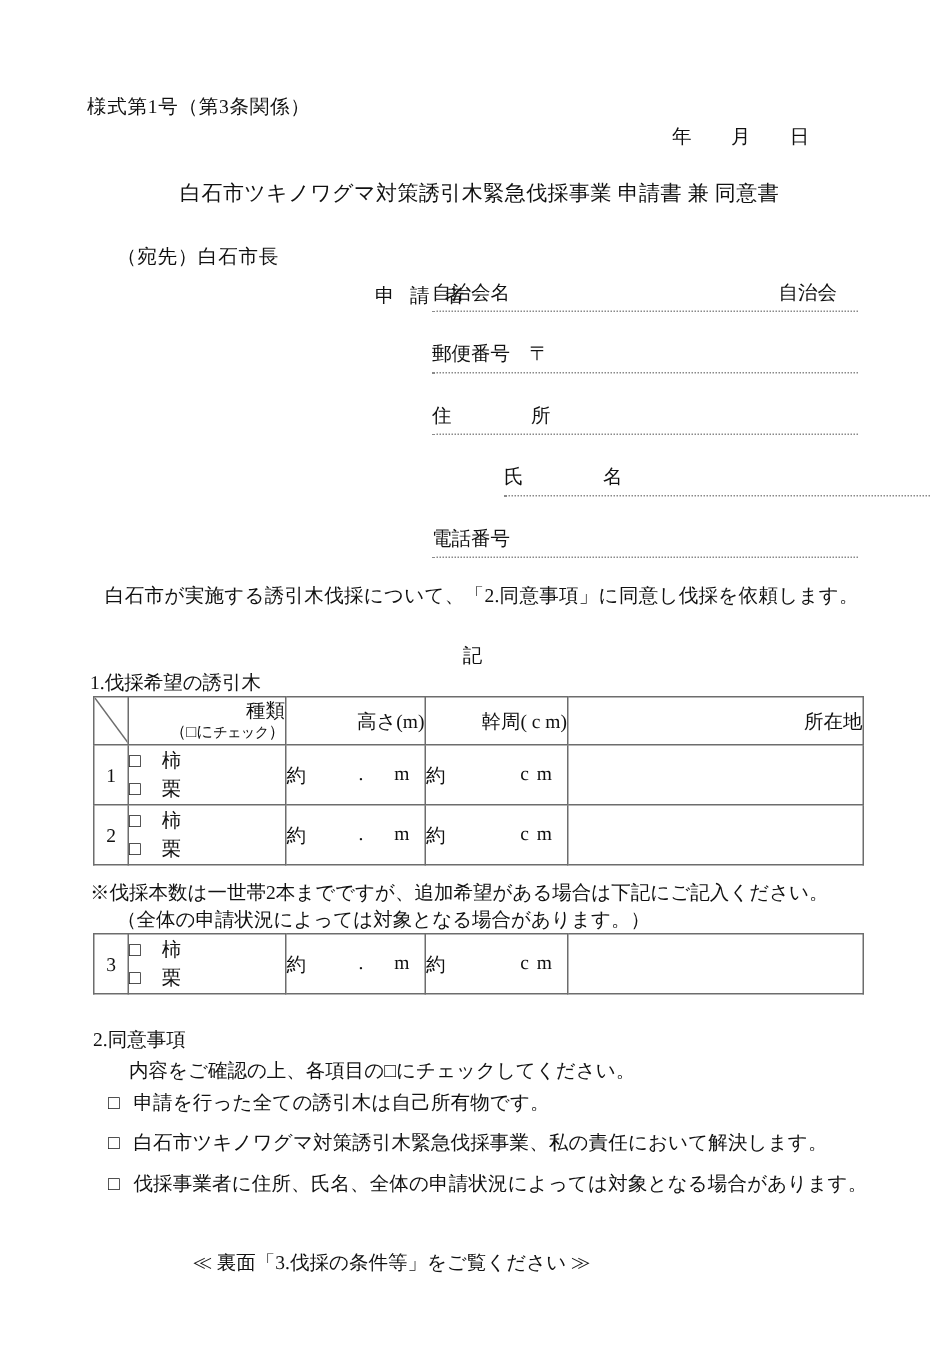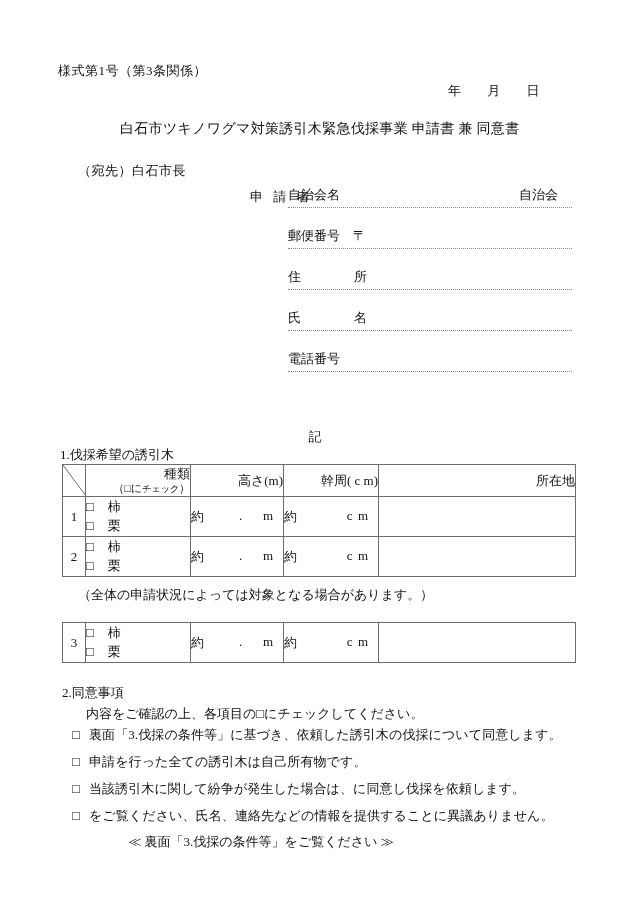--- a/index.html
+++ b/index.html
@@ -222,29 +222,30 @@
     </div>
 
     <div class="field-row" style="top:41px;">
       <span class="fname">郵便番号　〒</span>
     </div>
 
     <div class="field-row" style="top:82px;">
       <span class="fname sp-wide">住　　所</span>
     </div>
 
-    <div class="field-row" style="top:123px;">
+    <div class="field-row" style="top:123px;margin-left:48px;">
       <span class="fname sp-wide">氏　　名</span>
     </div>
 
     <div class="field-row" style="top:164px;">
       <span class="fname">電話番号</span>
     </div>
   </div>
 
+  <div class="abs t13" id="statement">白石市が実施する誘引木伐採について、「2.同意事項」に同意し伐採を依頼します。</div>
 
   <div class="abs t13" id="kiji">記</div>
 
   <div class="abs t13" id="section1-title">1.伐採希望の誘引木</div>
 
   <table class="tree-table" id="table-main">
     <colgroup>
       <col class="col-no">
         <col class="col-type">
         <col class="col-h">
@@ -299,20 +300,21 @@
         <td class="cell-meas">
           <span class="u-pre">約</span>
           <span class="u-cm">c m</span>
         </td>
         <td></td>
       </tr>
     </tbody>
   </table>
 
   <div id="table-note">
+    <span>※伐採本数は一世帯2本までですが、追加希望がある場合は下記にご記入ください。</span>
     <span class="nl2">（全体の申請状況によっては対象となる場合があります。）</span>
   </div>
 
   <table class="tree-table" id="table-extra">
     <colgroup>
       <col class="col-no">
         <col class="col-type">
         <col class="col-h">
         <col class="col-tr">
         <col class="col-loc">
@@ -336,28 +338,25 @@
         <td></td>
       </tr>
     </tbody>
   </table>
 
   <div class="abs t13" id="section2-title">2.同意事項</div>
   <div class="abs t13" id="consent-intro">内容をご確認の上、各項目の□にチェックしてください。</div>
 
   <div id="consent-list">
     <div class="citem">
-      <span class="cbx">□</span><span>裏面「3.伐採の条件等」に基づき、依頼した誘引木の伐採について同意します。</span>
+      <span class="cbx">□</span><span>申請を行った全ての誘引木は自己所有物です。</span>
     </div>
     <div class="citem">
-      <span class="cbx">□</span><span>申請を行った全ての誘引木は自己所有物です。</span>
+      <span class="cbx">□</span><span>白石市ツキノワグマ対策誘引木緊急伐採事業、私の責任において解決します。</span>
     </div>
     <div class="citem">
-      <span class="cbx">□</span><span>当該誘引木に関して紛争が発生した場合は、に同意し伐採を依頼します。</span>
-    </div>
-    <div class="citem">
-      <span class="cbx">□</span><span>をご覧ください、氏名、連絡先などの情報を提供することに異議ありません。</span>
+      <span class="cbx">□</span><span>伐採事業者に住所、氏名、全体の申請状況によっては対象となる場合があります。</span>
     </div>
   </div>
 
   <div id="footer-note">≪ 裏面「3.伐採の条件等」をご覧ください ≫</div>
 
 </div>
 
 </body></html>

